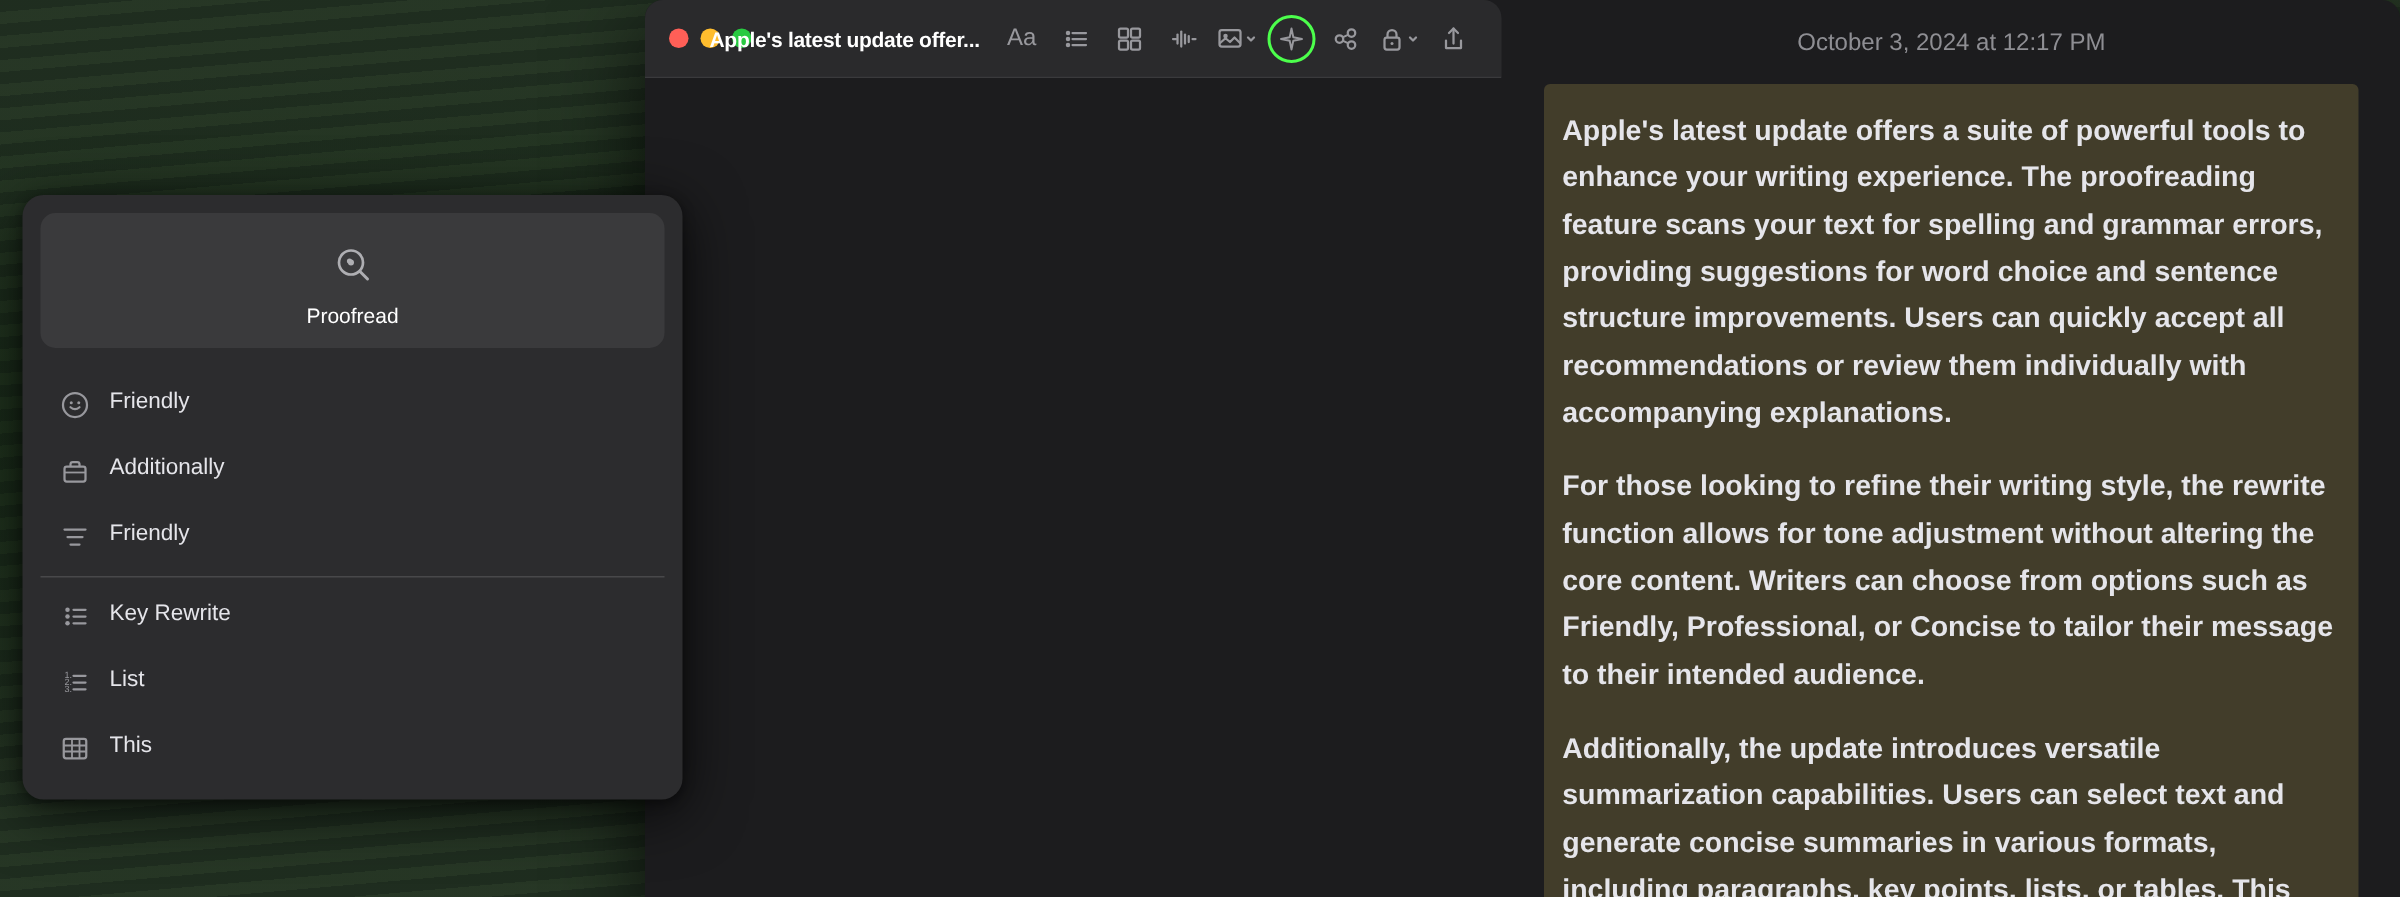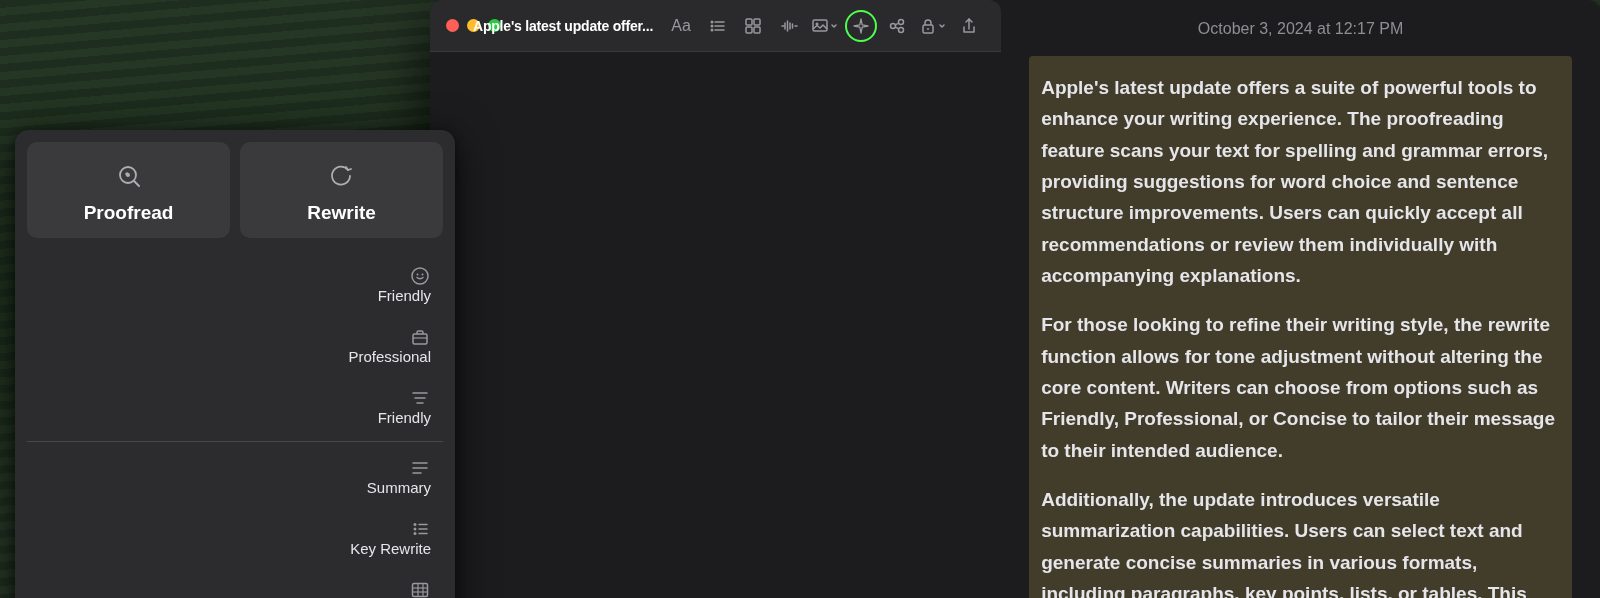--- a/index.html
+++ b/index.html
@@ -177,40 +177,40 @@
       width: 36px;
       height: 36px;
       display: flex;
       align-items: center;
       justify-content: center;
       font-size: 20px;
       color: #e5e5ea;
     }
 
     .action-btn .btn-label {
-      font-size: 19px;
-      font-weight: 700;
+      font-size: 14px;
+      font-weight: 400;
       color: #ffffff;
     }
 
     .divider {
       height: 1px;
       background: #48484a;
       margin: 4px 0;
     }
 
     .menu-item {
       display: flex;
-      align-items: flex-end;
+      align-items: flex-start;
+      gap: 12px;
       padding: 11px 12px;
       border-radius: 8px;
       cursor: pointer;
       color: #e5e5ea;
       font-size: 15px;
-      flex-direction: column;
     }
 
     .menu-icon {
       width: 22px;
       height: 22px;
       display: flex;
       align-items: center;
       justify-content: center;
       color: #98989d;
       font-size: 16px;
@@ -227,29 +227,20 @@
       <div class="icon-circle">
         <svg width="28" height="28" viewBox="0 0 28 28" fill="none">
           <circle cx="13" cy="13" r="8" stroke="#aeaeb2" stroke-width="1.8" fill="none"></circle>
           <circle cx="13" cy="13" r="2" fill="#aeaeb2"></circle>
           <line x1="19" y1="19" x2="24" y2="24" stroke="#aeaeb2" stroke-width="2" stroke-linecap="round"></line>
           <circle cx="12" cy="12" r="1" fill="none" stroke="#aeaeb2" stroke-width="1.5"></circle>
         </svg>
       </div>
       <span class="btn-label">Proofread</span>
     </button>
-    <button class="action-btn">
-      <div class="icon-circle">
-        <svg width="28" height="28" viewBox="0 0 28 28" fill="none">
-          <path d="M20 8 A9 9 0 1 0 22 14" stroke="#aeaeb2" stroke-width="1.8" fill="none" stroke-linecap="round"></path>
-          <polyline points="18,5 20,8 23,7" stroke="#aeaeb2" stroke-width="1.8" fill="none" stroke-linejoin="round" stroke-linecap="round"></polyline>
-        </svg>
-      </div>
-      <span class="btn-label">Rewrite</span>
-    </button>
   </div>
 
   <div class="menu-item">
     <span class="menu-icon">
       <svg width="20" height="20" viewBox="0 0 20 20" fill="none">
         <circle cx="10" cy="10" r="8" stroke="#98989d" stroke-width="1.5"></circle>
         <path d="M7 11.5 Q10 14 13 11.5" stroke="#98989d" stroke-width="1.5" fill="none" stroke-linecap="round"></path>
         <circle cx="7.5" cy="8.5" r="1" fill="#98989d"></circle>
         <circle cx="12.5" cy="8.5" r="1" fill="#98989d"></circle>
       </svg>
@@ -258,61 +249,64 @@
   </div>
 
   <div class="menu-item">
     <span class="menu-icon">
       <svg width="20" height="20" viewBox="0 0 20 20" fill="none">
         <rect x="3" y="7" width="14" height="10" rx="1.5" stroke="#98989d" stroke-width="1.5"></rect>
         <path d="M7 7V5.5C7 4.7 7.7 4 8.5 4h3C12.3 4 13 4.7 13 5.5V7" stroke="#98989d" stroke-width="1.5" fill="none"></path>
         <line x1="3" y1="11" x2="17" y2="11" stroke="#98989d" stroke-width="1.2"></line>
       </svg>
     </span>
-    <span>Professional</span>
+    <span>Additionally</span>
   </div>
 
   <div class="menu-item">
     <span class="menu-icon">
       <svg width="20" height="20" viewBox="0 0 20 20" fill="none">
         <line x1="3" y1="5" x2="17" y2="5" stroke="#98989d" stroke-width="1.5" stroke-linecap="round"></line>
         <line x1="5" y1="10" x2="15" y2="10" stroke="#98989d" stroke-width="1.5" stroke-linecap="round"></line>
         <line x1="7" y1="15" x2="13" y2="15" stroke="#98989d" stroke-width="1.5" stroke-linecap="round"></line>
       </svg>
     </span>
     <span>Friendly</span>
   </div>
 
   <div class="divider"></div>
 
-  <div class="menu-item">
-    <span class="menu-icon">
-      <svg width="20" height="20" viewBox="0 0 20 20" fill="none">
-        <line x1="3" y1="5" x2="17" y2="5" stroke="#98989d" stroke-width="1.5" stroke-linecap="round"></line>
-        <line x1="3" y1="10" x2="17" y2="10" stroke="#98989d" stroke-width="1.5" stroke-linecap="round"></line>
-        <line x1="3" y1="15" x2="11" y2="15" stroke="#98989d" stroke-width="1.5" stroke-linecap="round"></line>
-      </svg>
-    </span>
-    <span>Summary</span>
-  </div>
 
   <div class="menu-item">
     <span class="menu-icon">
       <svg width="20" height="20" viewBox="0 0 20 20" fill="none">
         <circle cx="5" cy="5.5" r="1.5" fill="#98989d"></circle>
         <line x1="9" y1="5.5" x2="17" y2="5.5" stroke="#98989d" stroke-width="1.5" stroke-linecap="round"></line>
         <circle cx="5" cy="10" r="1.5" fill="#98989d"></circle>
         <line x1="9" y1="10" x2="17" y2="10" stroke="#98989d" stroke-width="1.5" stroke-linecap="round"></line>
         <circle cx="5" cy="14.5" r="1.5" fill="#98989d"></circle>
         <line x1="9" y1="14.5" x2="17" y2="14.5" stroke="#98989d" stroke-width="1.5" stroke-linecap="round"></line>
       </svg>
     </span>
     <span>Key Rewrite</span>
   </div>
 
+  <div class="menu-item">
+    <span class="menu-icon">
+      <svg width="20" height="20" viewBox="0 0 20 20" fill="none">
+        <text x="3" y="7" font-size="6" fill="#98989d">1.</text>
+        <line x1="9" y1="5.5" x2="17" y2="5.5" stroke="#98989d" stroke-width="1.5" stroke-linecap="round"></line>
+        <text x="3" y="11.5" font-size="6" fill="#98989d">2.</text>
+        <line x1="9" y1="10" x2="17" y2="10" stroke="#98989d" stroke-width="1.5" stroke-linecap="round"></line>
+        <text x="3" y="16" font-size="6" fill="#98989d">3.</text>
+        <line x1="9" y1="14.5" x2="17" y2="14.5" stroke="#98989d" stroke-width="1.5" stroke-linecap="round"></line>
+      </svg>
+    </span>
+    <span>List</span>
+  </div>
 
   <div class="menu-item">
     <span class="menu-icon">
       <svg width="20" height="20" viewBox="0 0 20 20" fill="none">
         <rect x="2.5" y="3.5" width="15" height="13" rx="1.5" stroke="#98989d" stroke-width="1.5"></rect>
         <line x1="2.5" y1="8" x2="17.5" y2="8" stroke="#98989d" stroke-width="1.2"></line>
         <line x1="2.5" y1="12" x2="17.5" y2="12" stroke="#98989d" stroke-width="1.2"></line>
         <line x1="8" y1="3.5" x2="8" y2="16.5" stroke="#98989d" stroke-width="1.2"></line>
         <line x1="13" y1="3.5" x2="13" y2="16.5" stroke="#98989d" stroke-width="1.2"></line>
       </svg>

